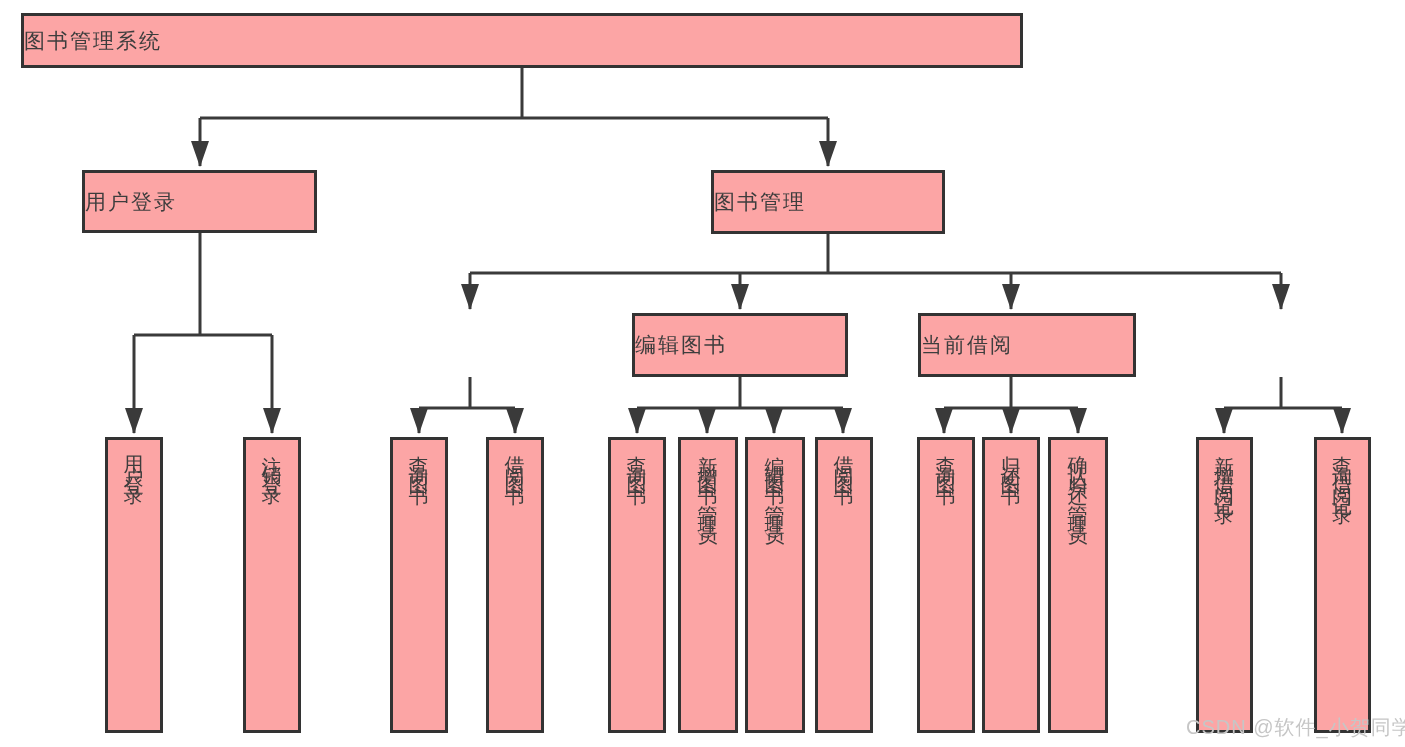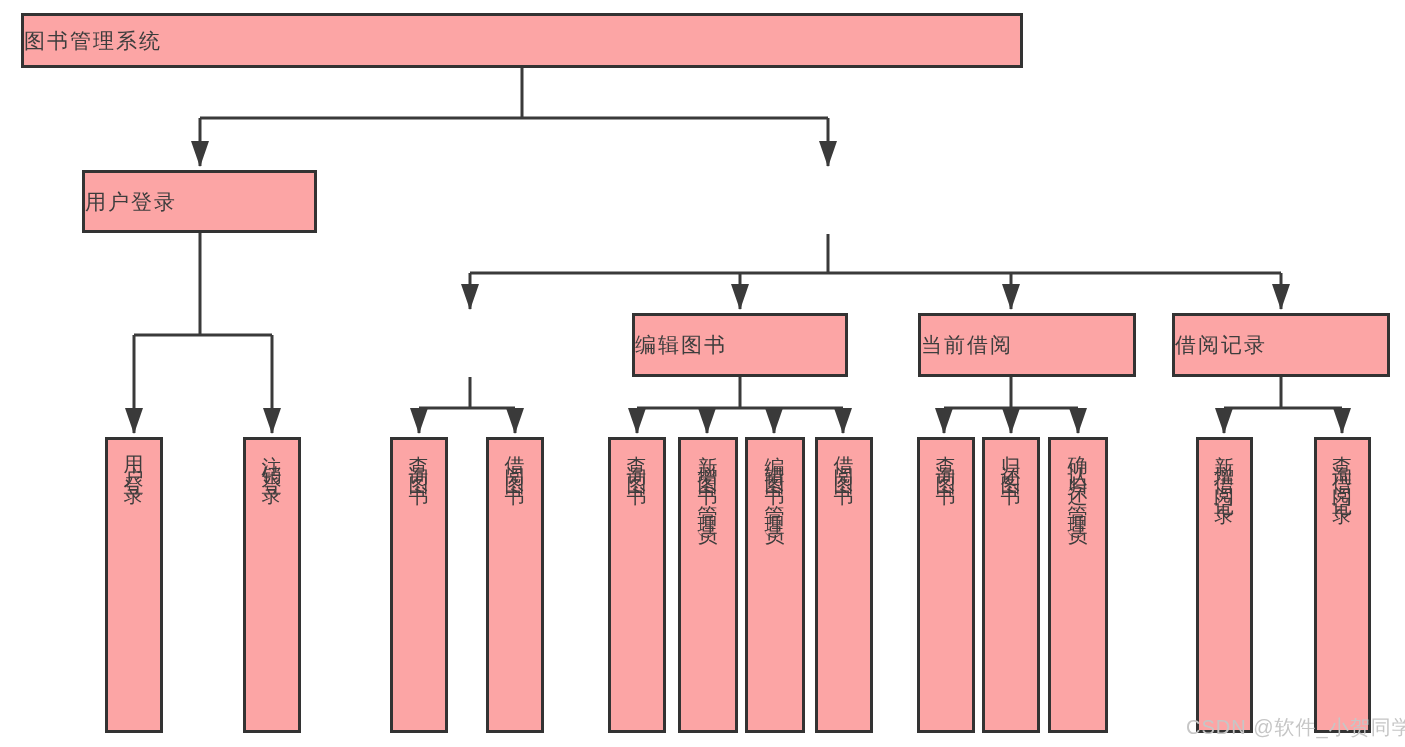--- a/index.html
+++ b/index.html
@@ -108,29 +108,29 @@
     </g>
   </svg>
 
   <div class="node hnode" style="left:21px; top:13px; width:1002px; height:55px;">
     <span>图书管理系统</span>
   </div>
 
   <div class="node hnode" style="left:82px; top:170px; width:235px; height:63px;">
     <span>用户登录</span>
   </div>
+  <div class="node hnode" style="left:711px; top:170px; width:234px; height:64px;">
+    <span>图书管理</span>
+  </div>
 
   <div class="node hnode" style="left:632px; top:313px; width:216px; height:64px;">
     <span>编辑图书</span>
   </div>
   <div class="node hnode" style="left:902px; top:313px; width:218px; height:64px;margin-left:16px;">
     <span>当前借阅</span>
-  </div>
-  <div class="node hnode" style="left:1172px; top:313px; width:218px; height:64px;">
-    <span>借阅记录</span>
   </div>
 
   <div class="node leaf" style="left:105px; top:437px; width:58px; height:296px;">
     <span>用户登录</span>
   </div>
   <div class="node leaf" style="left:243px; top:437px; width:58px; height:296px;">
     <span>注销登录</span>
   </div>
   <div class="node leaf" style="left:390px; top:437px; width:58px; height:296px;">
     <span>查询图书</span>

